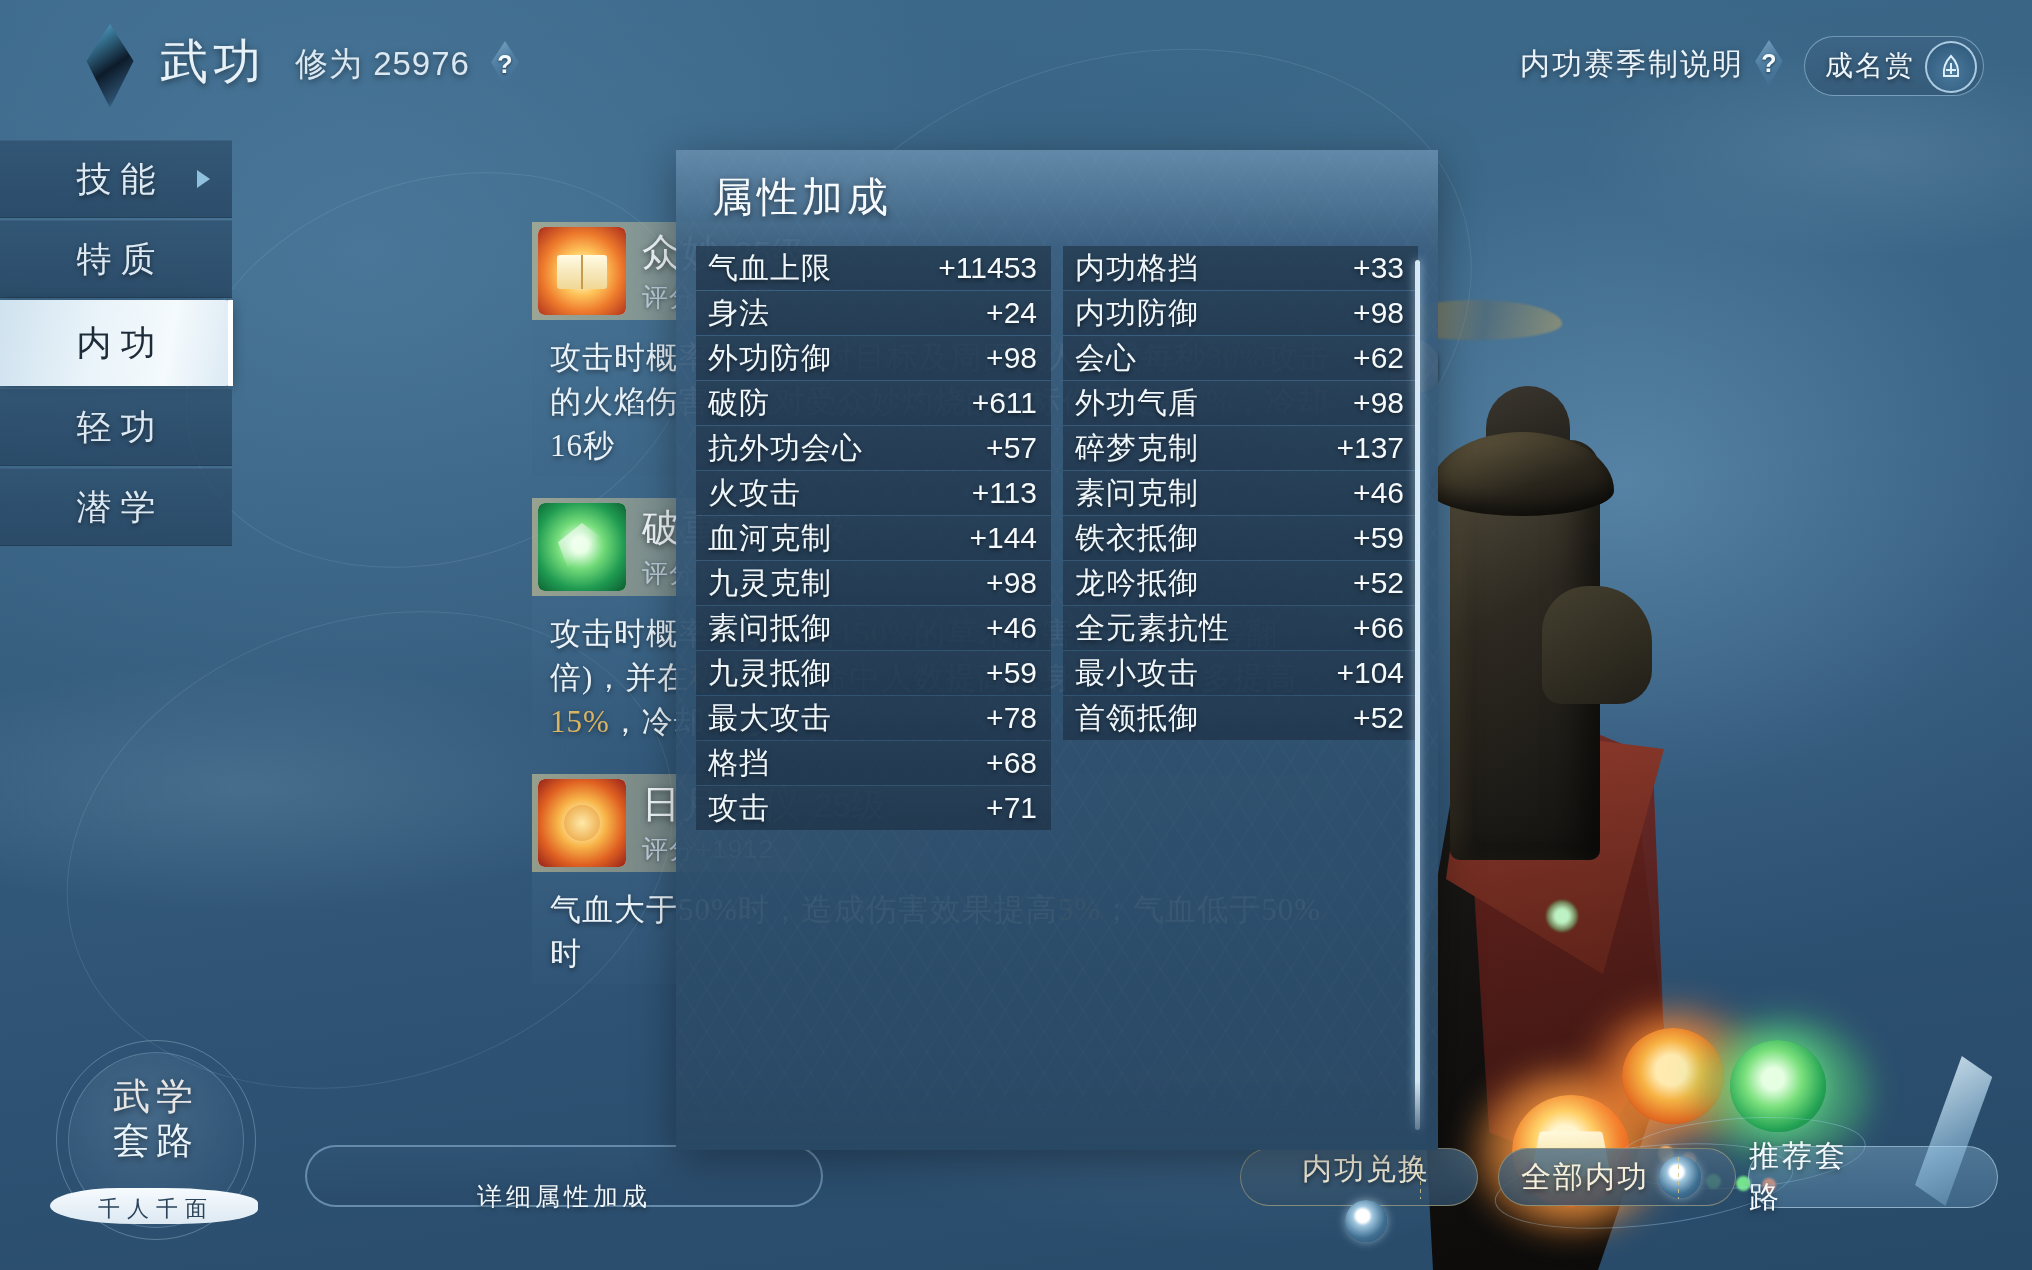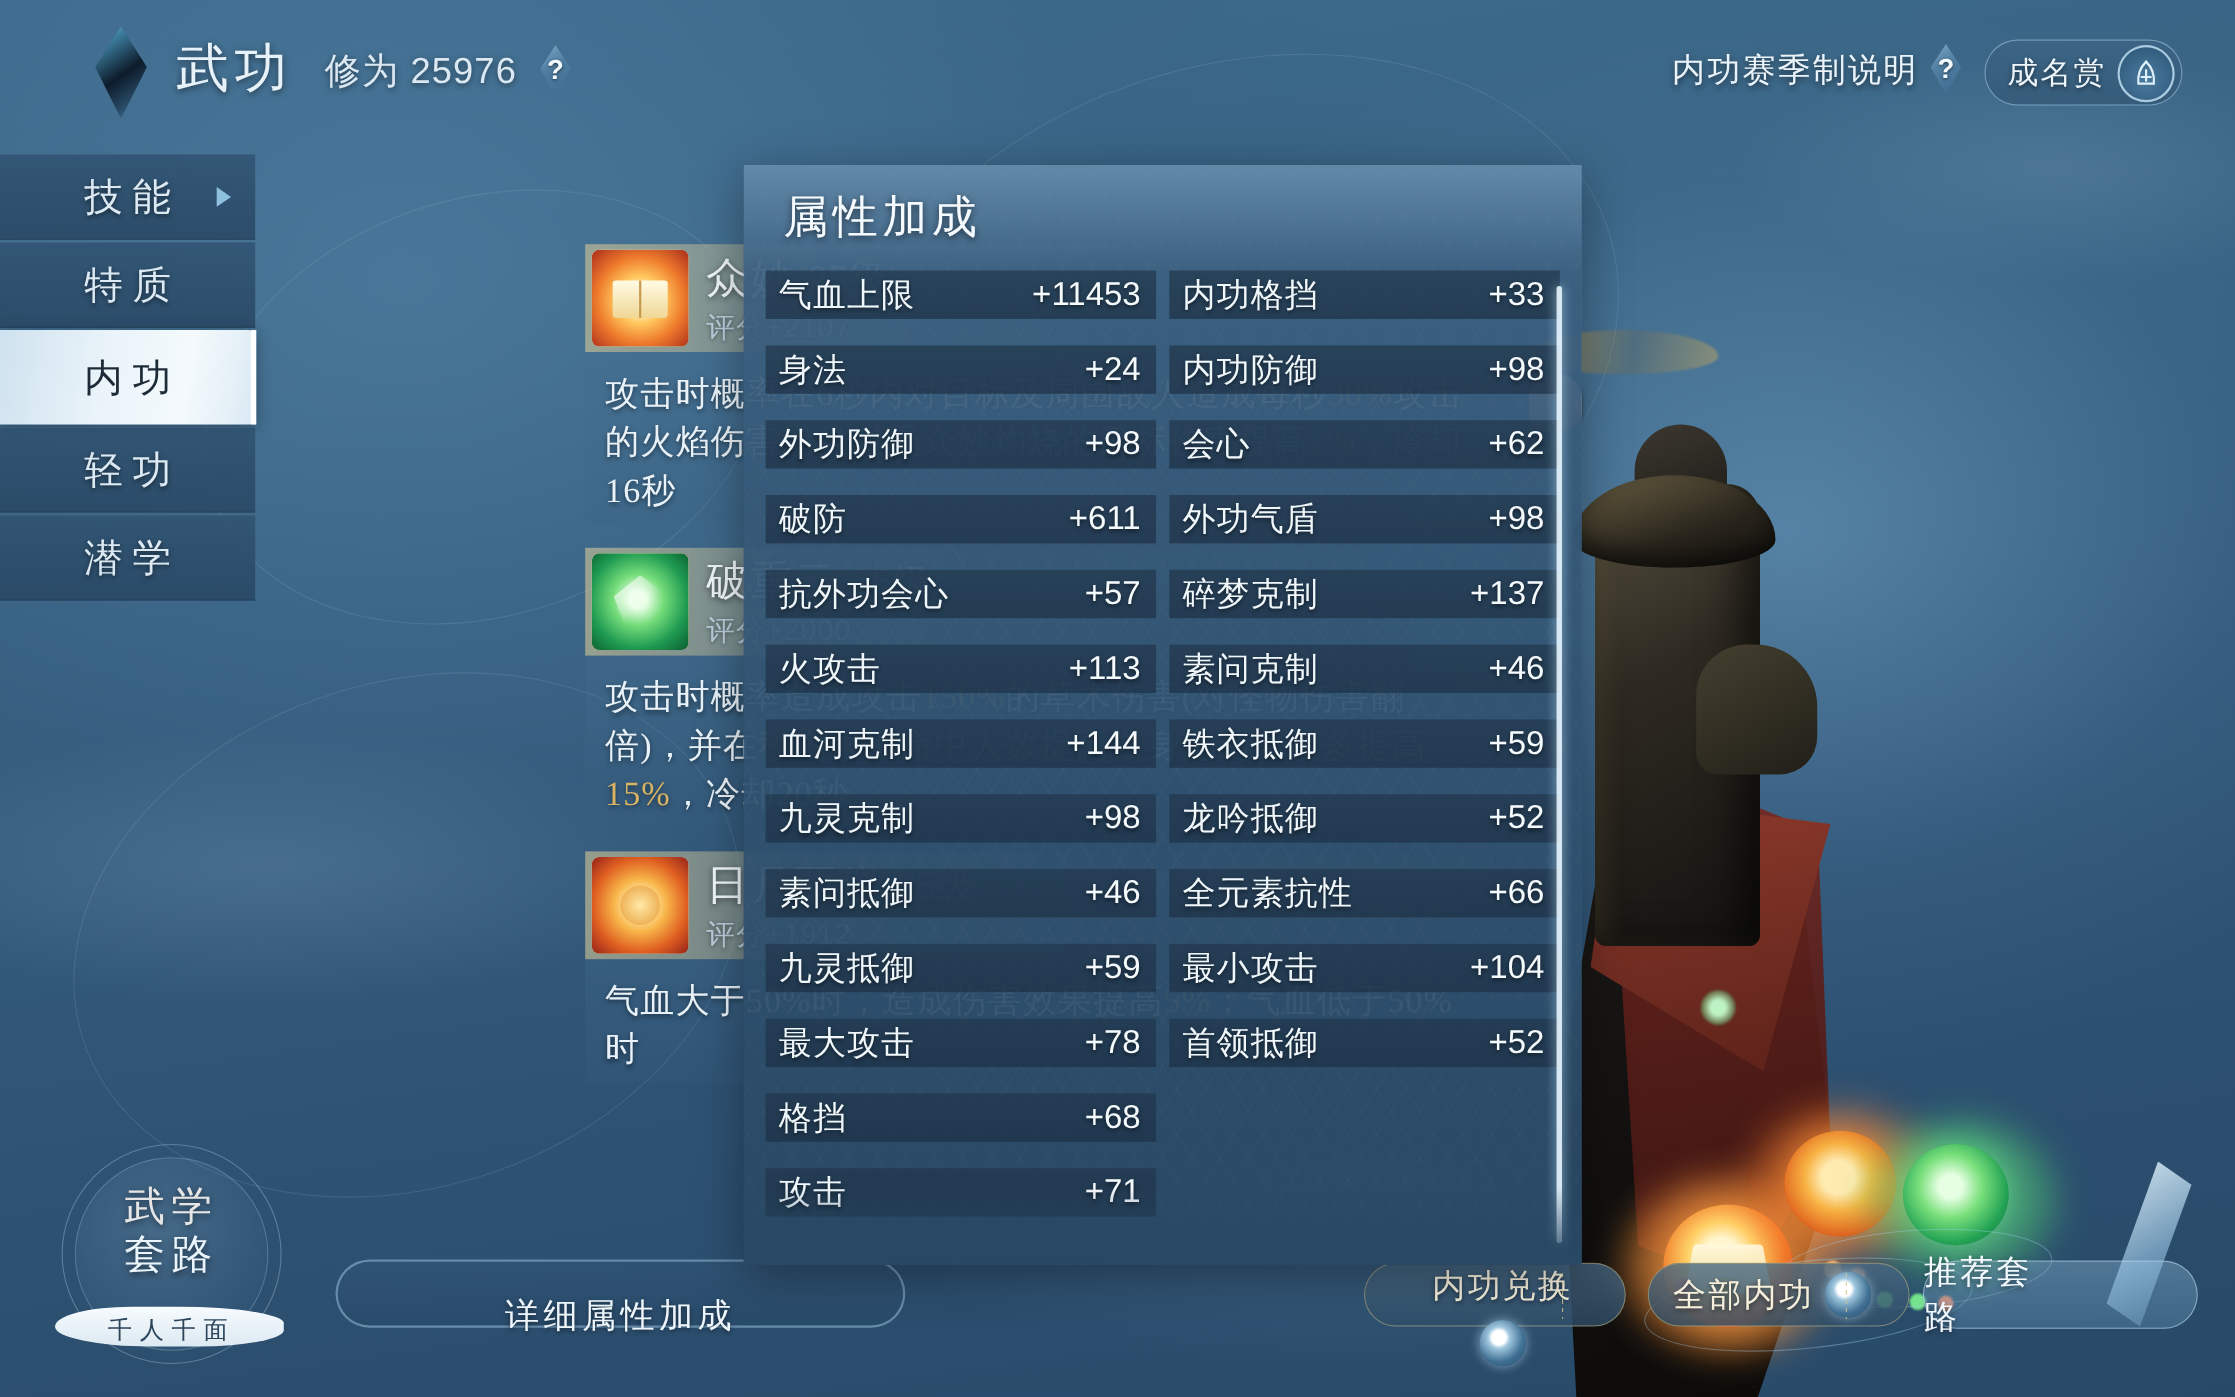--- a/index.html
+++ b/index.html
@@ -264,21 +264,21 @@
     font-size:41px; color:#f4fafd; letter-spacing:4px;
     text-shadow:0 2px 7px rgba(0,0,0,.6);
     font-family:"Liberation Serif","DejaVu Serif",serif;
   }
   #attrCols {
     position:absolute; left:0; top:96px; width:100%; height:904px;
     display:flex; gap:0; padding:0 14px 0 14px;
   }
   .attrCol { width:50%; padding:0 6px; }
   .attrRow {
-    height:44px; margin-bottom:24px;
+    height:44px; margin-bottom:1px;
     display:flex; align-items:center; justify-content:space-between;
     padding:0 14px 0 12px;
     background:linear-gradient(180deg,rgba(33,55,76,.72),rgba(29,49,69,.72));
   }
   .attrRow .k {
     font-size:30px; color:#f0f7fb; letter-spacing:1px;
     font-family:"Liberation Serif","DejaVu Serif",serif;
     text-shadow:0 2px 4px rgba(0,0,0,.55);
   }
   .attrRow .v {
@@ -300,21 +300,21 @@
 
   
   #detailBtn {
     position:absolute; left:305px; top:1145px; width:518px; height:62px; z-index:40;
     border:2px solid rgba(150,192,220,.55);
     border-radius:31px;
     background:linear-gradient(180deg,rgba(52,88,120,.42),rgba(40,72,102,.42));
     display:flex; align-items:center; justify-content:center;
   }
   #detailBtn span {
-    font-size:31px; color:#eef6fb; letter-spacing:4px;
+    font-size:25px; color:#eef6fb; letter-spacing:4px;
     font-family:"Liberation Serif","DejaVu Serif",serif;
     text-shadow:0 2px 5px rgba(0,0,0,.5);
     margin-top:40px;
   }
 
   .pillBtn {
     position:absolute; top:1148px; height:58px; z-index:40;
     border-radius:29px;
     border:1px solid rgba(176,168,126,.60);
     background:linear-gradient(180deg,rgba(72,104,130,.80),rgba(48,78,104,.80));

